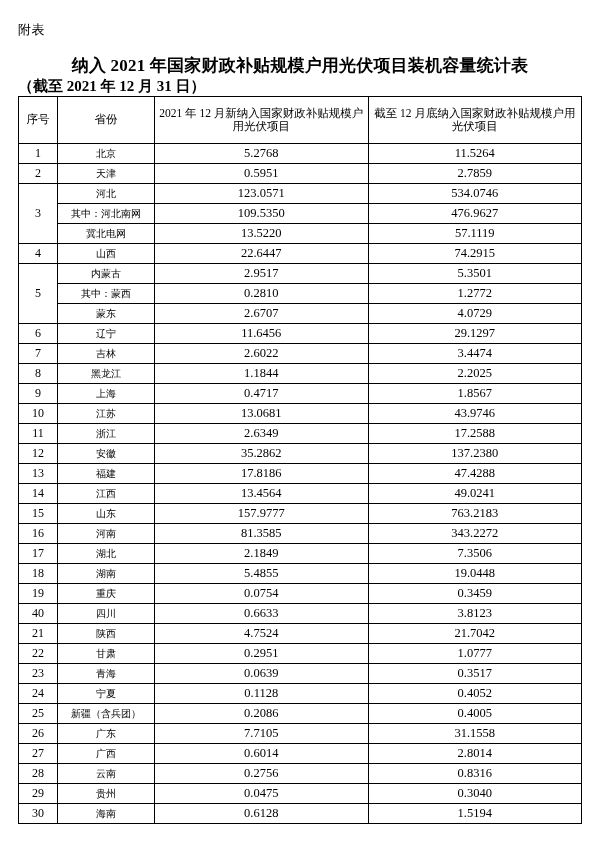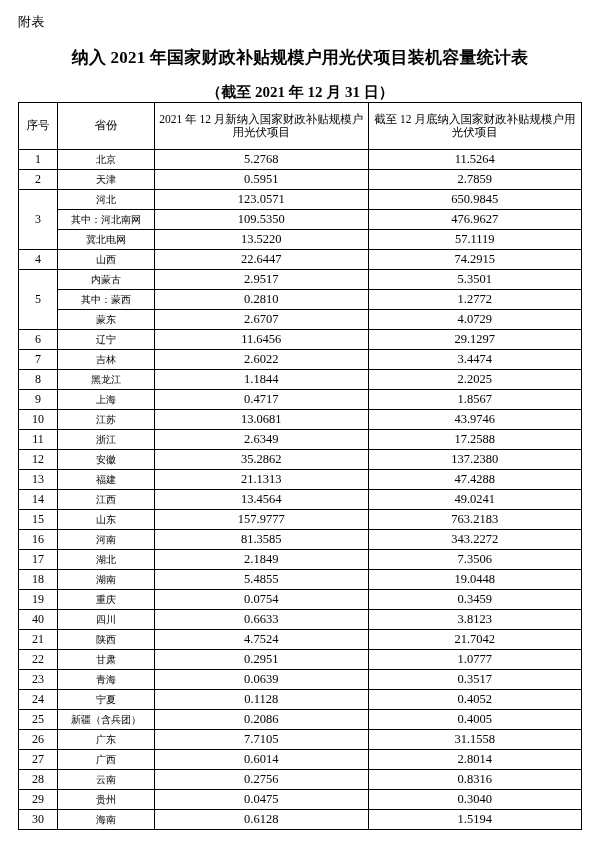--- a/index.html
+++ b/index.html
@@ -12,40 +12,39 @@
     background: #ffffff;
     font-family: "Liberation Serif", serif;
     color: #000000;
     overflow: hidden;
   }
   .page {
     position: relative;
     width: 600px;
     height: 848px;
     box-sizing: border-box;
-    padding: 12px 18px 0 18px;
+    padding: 20px 18px 0 18px;
   }
   .attach-label {
     font-size: 13px;
     line-height: 16px;
     margin: 2px 0 0 0;
     letter-spacing: 0.5px;
   }
   .doc-title {
     text-align: center;
     font-size: 17px;
     font-weight: bold;
     margin-top: 16px;
     letter-spacing: 0.2px;
   }
   .doc-subtitle {
-    text-align: center;
+    text-align: left;
     font-size: 15px;
     font-weight: bold;
-    margin-top: 14px;
   }
   .unit-line {
     text-align: right;
     font-size: 12.5px;
     margin-top: 12px;
     margin-bottom: 4px;
     padding-right: 2px;
   }
   table.stat {
     width: 100%;
@@ -110,21 +109,21 @@
         <tr>
           <td class="idx-cell">2</td>
           <td class="prov-cell">天津</td>
           <td class="num-cell">0.5951</td>
           <td class="num-cell">2.7859</td>
         </tr>
         <tr>
           <td class="idx-cell" rowspan="3">3</td>
           <td class="prov-cell">河北</td>
           <td class="num-cell">123.0571</td>
-          <td class="num-cell">650.9845</td>
+          <td class="num-cell">534.0746</td>
         </tr>
         <tr>
           <td class="prov-cell">其中：河北南网</td>
           <td class="num-cell">109.5350</td>
           <td class="num-cell">476.9627</td>
         </tr>
         <tr>
           <td class="prov-cell">冀北电网</td>
           <td class="num-cell">13.5220</td>
           <td class="num-cell">57.1119</td>
@@ -189,21 +188,21 @@
         </tr>
         <tr>
           <td class="idx-cell">12</td>
           <td class="prov-cell">安徽</td>
           <td class="num-cell">35.2862</td>
           <td class="num-cell">137.2380</td>
         </tr>
         <tr>
           <td class="idx-cell">13</td>
           <td class="prov-cell">福建</td>
-          <td class="num-cell">21.1313</td>
+          <td class="num-cell">17.8186</td>
           <td class="num-cell">47.4288</td>
         </tr>
         <tr>
           <td class="idx-cell">14</td>
           <td class="prov-cell">江西</td>
           <td class="num-cell">13.4564</td>
           <td class="num-cell">49.0241</td>
         </tr>
         <tr>
           <td class="idx-cell">15</td>

